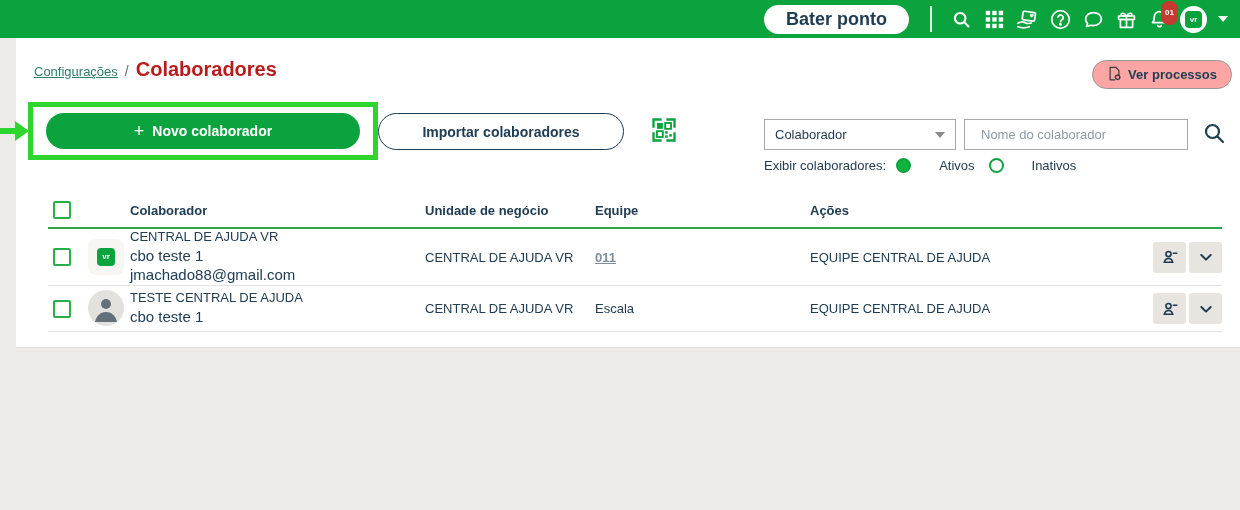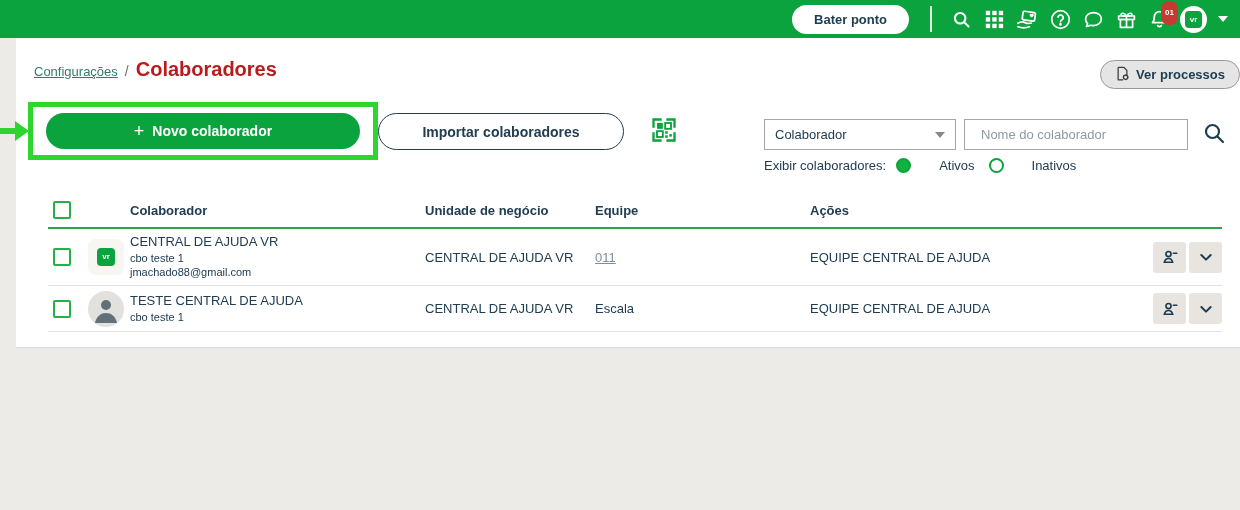--- a/index.html
+++ b/index.html
@@ -11,21 +11,21 @@
     overflow:hidden;
   }
   
   .topbar {
     height:38px; background:#0ba33e;
     display:flex; align-items:center; justify-content:flex-end;
     padding-right:12px; gap:9px;
   }
   .clock-btn {
     background:#fff; border:none; border-radius:15px; height:29px;
-    padding:0 22px; font-family:inherit; font-size:13px; font-weight:bold;
+    padding:0 22px; font-family:inherit; font-size:18px; font-weight:bold;
     color:#203d52; cursor:pointer; margin-right:10px;
   }
   .tb-divider { width:2px; height:26px; background:rgba(255,255,255,.85); margin:0 8px 0 2px; }
   .tb-icon { width:24px; height:24px; display:flex; align-items:center; justify-content:center; cursor:pointer; position:relative; }
   .tb-icon svg { display:block; }
   .badge {
     position:absolute; top:-6px; right:-7px; background:#c53b31; color:#fff;
     font-size:8px; font-weight:bold; border-radius:8px; padding:8px 4px; line-height:1;
   }
   .tb-avatar {
@@ -41,21 +41,21 @@
   .panel {
     position:relative; margin-left:16px; height:310px; background:#fff;
     border-bottom:1px solid #dddbd7;
   }
   .breadcrumb { position:absolute; left:18px; top:20px; display:flex; align-items:baseline; gap:7px; }
   .breadcrumb a { color:#2e7d6b; font-size:13px; text-decoration:underline; cursor:pointer; }
   .breadcrumb .sep { color:#6a6a6a; font-size:14px; }
   .breadcrumb h1 { color:#b91c1c; font-size:20px; font-weight:bold; }
 
   .processes-btn {
-    position:absolute; right:0; top:22px; height:29px; background:#e5e5e5;
+    position:absolute; right:8px; top:22px; height:29px; background:#fca5a5;
     border:1px solid #9a9894; border-radius:15px; padding:4px 14px;
     display:flex; align-items:center; gap:6px; font-size:13px; font-weight:bold;
     color:#203d52; cursor:pointer; font-family:inherit;
   }
 
   
   .anno-box {
     position:absolute; left:12px; top:64px; width:350px; height:58px;
     border:5px solid #2ed52e; display:flex; align-items:center; justify-content:center;
   }
@@ -109,22 +109,22 @@
   .row-1 { height:57px; }
   .row-2 { height:46px; }
   .cb { width:18px; height:18px; border:2px solid #27b04a; border-radius:2px; background:#fff; cursor:pointer; margin-left:5px; }
   .colab-cell { display:flex; align-items:center; gap:6px; }
   .avatar-logo { width:36px; height:36px; border-radius:8px; background:#f7f6f3; display:flex; align-items:center; justify-content:center; }
   .avatar-logo .vr-logo { width:18px; height:18px; border-radius:4px; background:#0ba33e; color:#fff;
     font-size:8px; font-weight:bold; display:flex; align-items:center; justify-content:center; }
   .avatar-person { width:36px; height:36px; border-radius:50%; background:#e3e1de; overflow:hidden;
     display:flex; align-items:center; justify-content:center; }
   .name-lines { line-height:1.3; }
-  .name-lines .sub { font-size:11px; }
-  .shift-link { color:#7c8e9c; text-decoration:underline; cursor:pointer; }
+  .name-lines .sub { font-size:15px; }
+  .shift-link { color:#7c8e9c; text-decoration:underline; cursor:pointer;font-weight:bold; }
   .actions { display:flex; gap:3px; justify-content:flex-end; }
   .action-btn { width:33px; height:31px; background:#e8e5e1; border:none; border-radius:3px;
     display:flex; align-items:center; justify-content:center; cursor:pointer; }
 </style>
 </head>
 <body>
 
 <div class="topbar">
   <button class="clock-btn">Bater ponto</button>
   <div class="tb-divider"></div>

